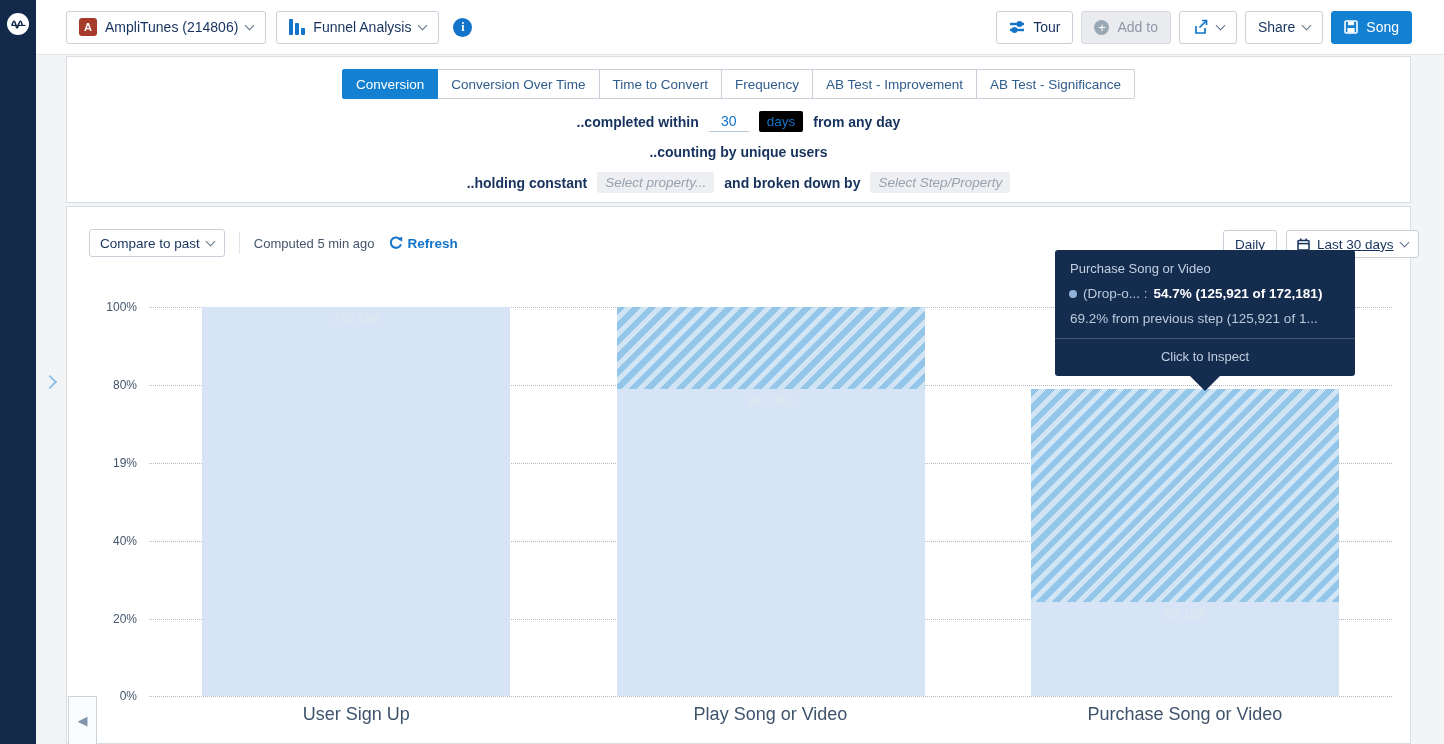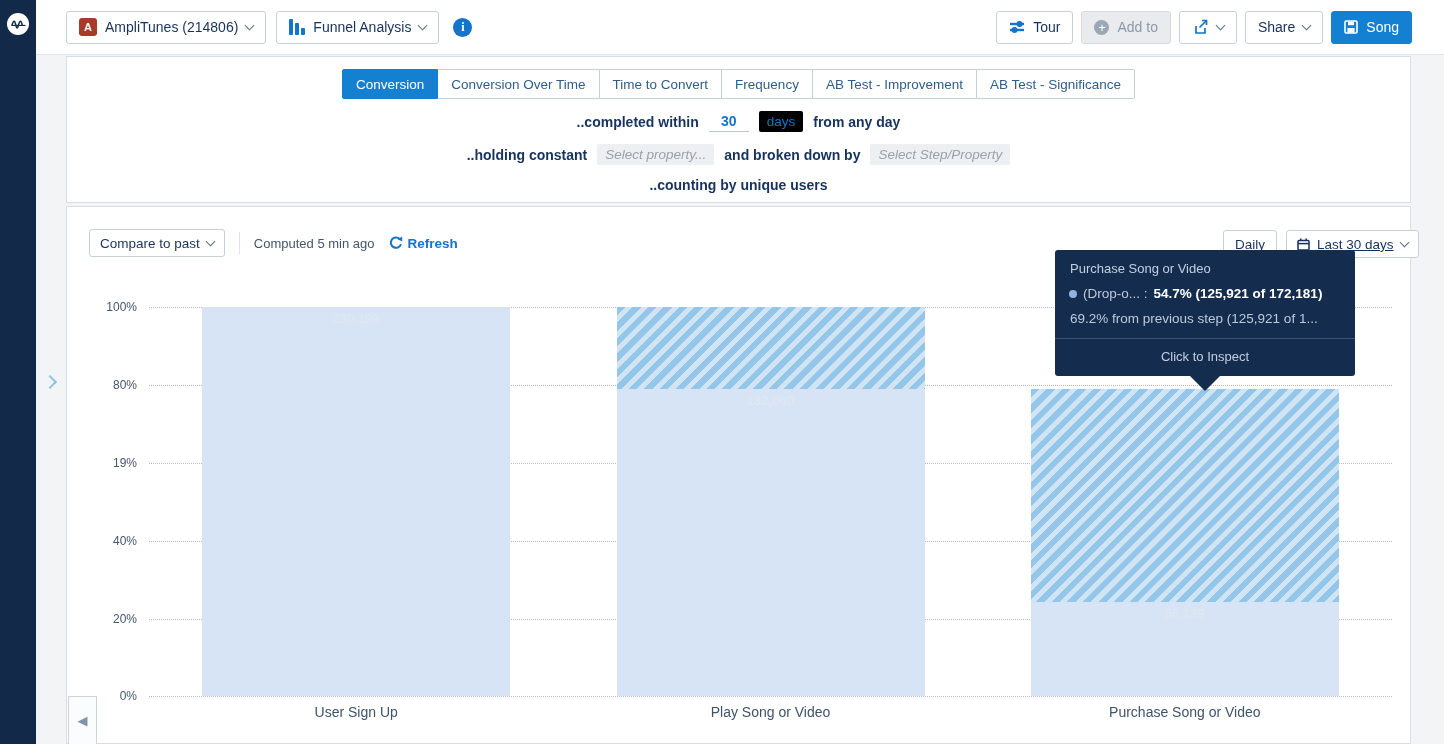--- a/index.html
+++ b/index.html
@@ -52,21 +52,21 @@
   .tab{ height:30px; padding:0 13px; background:#fff; border:1px solid #c7d0d9; border-left-width:0;
         font-size:13.5px; color:#2f5d8c; font-family:inherit; cursor:pointer; white-space:nowrap; }
   .tab:first-child{ border-left-width:1px; border-radius:2px 0 0 2px; }
   .tab:last-child{ border-radius:0 2px 2px 0; }
   .tab.active{ background:var(--primary,#1380d2); border-color:var(--primary,#1380d2); color:#fff; }
 
   
   .crit-row{ display:flex; justify-content:center; align-items:center; gap:10px; margin-top:12px;
              font-size:14px; font-weight:bold; color:var(--navy-text,#16325d); }
   .window-input{ display:inline-block; min-width:40px; text-align:center; color:var(--accent,#1374c9);
-                 font-weight:bold; border-bottom:1px solid #b7c6d4; padding:2px 4px; cursor:text; }
+                 font-weight:normal; border-bottom:1px solid #b7c6d4; padding:2px 4px; cursor:text; }
   .token{ font-weight:normal; font-size:13.5px; padding:3px 8px; border-radius:2px; cursor:pointer; }
   .token.blue{ color:var(--accent,#1374c9); background:#000000; }
   .token.ph{ color:#98a2ad; background:#edeff2; font-style:italic; }
 
   
   .controls-left{ position:absolute; left:22px; top:22px; display:flex; align-items:center; gap:14px; }
   .small-btn{ height:28px; font-size:13.5px; padding:0 10px; display:inline-flex; align-items:center; gap:7px;
               background:#fff; border:1px solid #c7d0d9; border-radius:3px; color:var(--navy-text,#16325d);
               font-family:inherit; cursor:pointer; white-space:nowrap; }
   .vdiv{ width:1px; height:22px; background:#e0e4e9; }
@@ -82,21 +82,21 @@
   .ytick{ position:absolute; left:-64px; top:-8px; width:52px; text-align:right;
           font-size:12px; color:#44566c; }
   .bar{ position:absolute; bottom:0; width:308px; height:100%; cursor:pointer; }
   .seg{ position:absolute; left:0; right:0; }
   .seg.solid{ bottom:0; background:var(--bar-fill,#d6e4f5); }
   .seg.hatch{ background:repeating-linear-gradient(135deg,
               var(--hatch-dark,#93c6e9) 0 6px, var(--hatch-light,#d0e4f4) 6px 11px); }
   .bar-count{ position:absolute; top:5px; left:0; right:0; text-align:center;
               font-size:12.5px; letter-spacing:.3px; color:#e2e8ee; }
   .xlabels{ position:absolute; left:82px; right:18px; top:497px; height:20px; }
-  .xtick{ position:absolute; transform:translateX(-50%); font-size:14px; color:#3f536b; white-space:nowrap; }
+  .xtick{ position:absolute; transform:translateX(-50%); font-size:18px; color:#3f536b; white-space:nowrap; }
 
   .pager{ position:absolute; left:1px; top:489px; width:29px; height:60px; background:#fbfcfd;
           border:1px solid #ccd4db; display:flex; align-items:flex-start; justify-content:center;
           padding-top:16px; color:#7f94a9; font-size:13px; cursor:pointer; z-index:3; }
 
   
   .tooltip{ position:absolute; left:1055px; top:250px; width:300px; background:var(--tooltip-bg,#142c4e);
             border-radius:3px; z-index:20; color:#bccadb; cursor:pointer; }
   .tt-title{ padding:11px 15px 0; font-size:13px; color:#c2cfe0; }
   .tt-row{ display:flex; align-items:center; gap:6px; padding:10px 14px 0; font-size:13.5px; white-space:nowrap; overflow:hidden; }
@@ -192,27 +192,27 @@
           <button class="tab">AB Test - Improvement</button>
           <button class="tab">AB Test - Significance</button>
         </div>
       <div class="crit-row">
         <span>..completed within</span>
         <span class="window-input">30</span>
         <span class="token blue">days</span>
         <span>from any day</span>
       </div>
       <div class="crit-row">
+        <span>..counting by unique users</span>
+      </div>
+      <div class="crit-row">
         <span>..holding constant</span>
         <span class="token ph">Select property...</span>
         <span>and broken down by</span>
         <span class="token ph">Select Step/Property</span>
-      </div>
-      <div class="crit-row">
-        <span>..counting by unique users</span>
       </div>
     </section>
 
     <section class="card chart-card">
       <div class="controls-left">
         <button class="small-btn">
           <span>Compare to past</span>
           <span class="chev"></span>
         </button>
         <span class="vdiv"></span>

